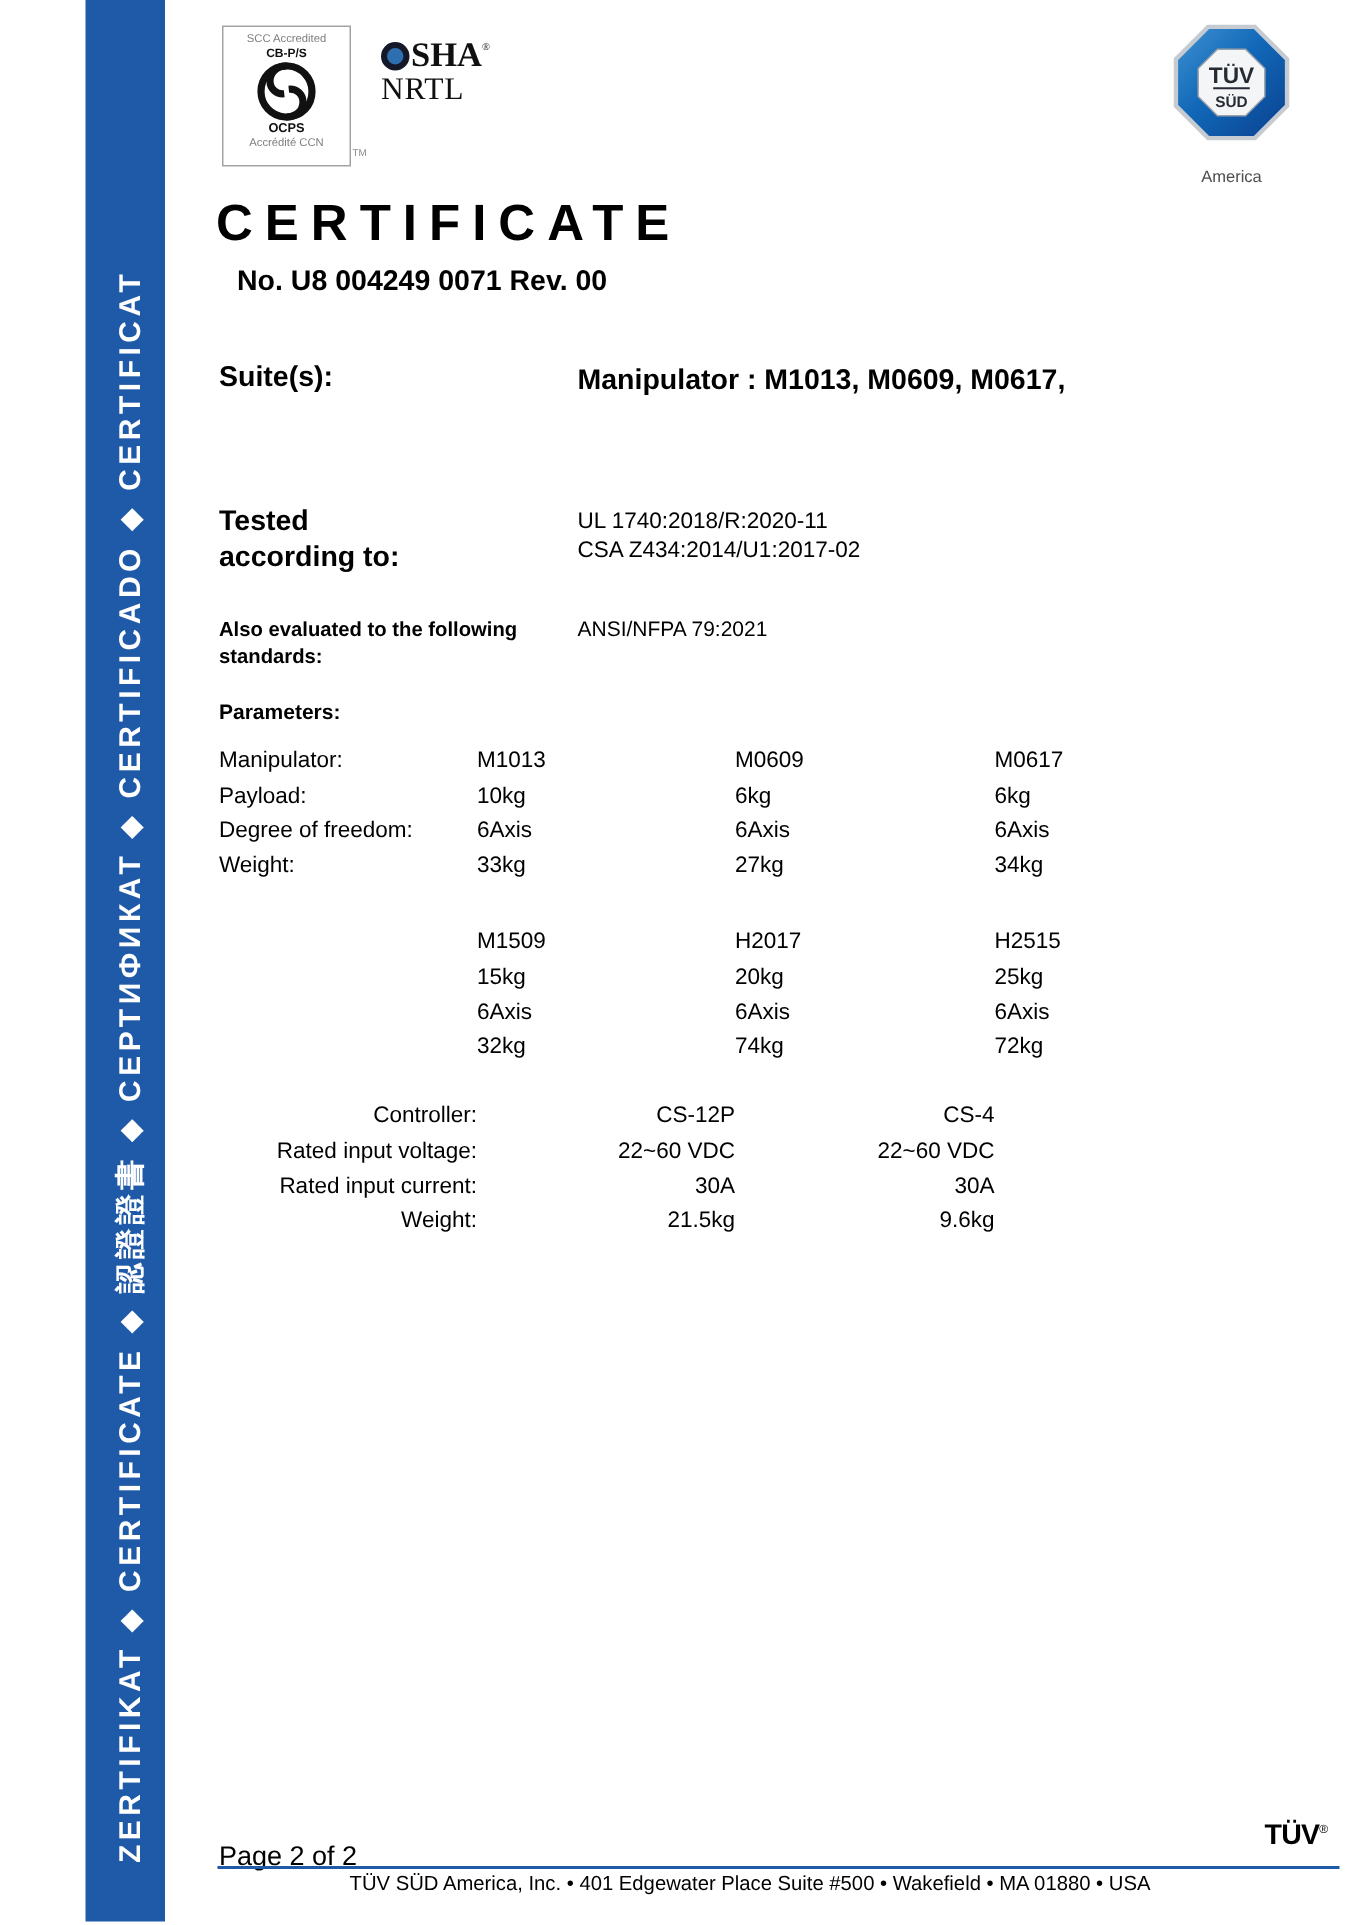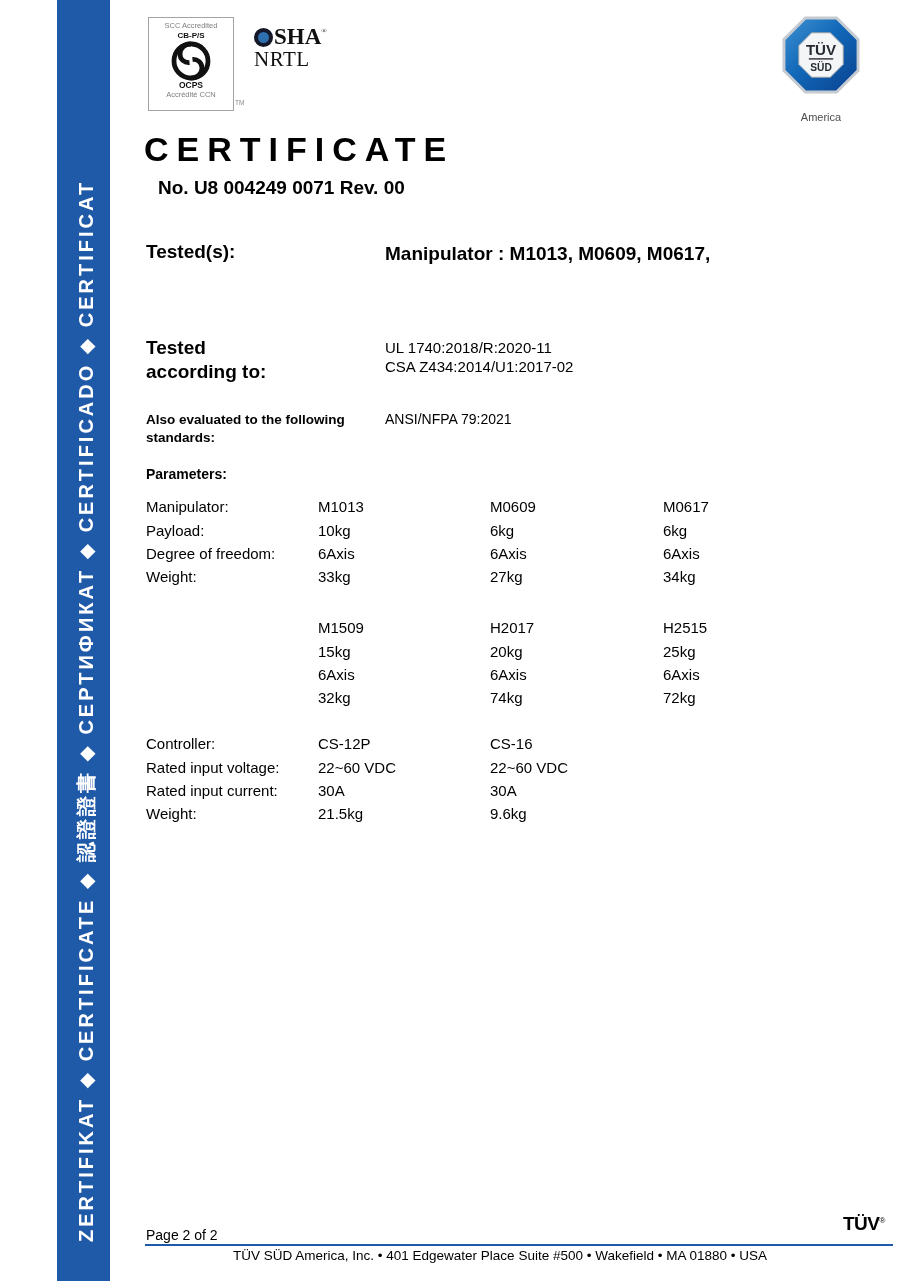--- a/index.html
+++ b/index.html
@@ -44,24 +44,24 @@
   
   .tested-label{position:absolute;left:146px;top:336px;font-size:19px;font-weight:bold;line-height:24px;}
   .tested-value{position:absolute;left:385px;top:339px;font-size:15px;line-height:18.5px;}
   .also-label{position:absolute;left:146px;top:411px;font-size:13.5px;font-weight:bold;line-height:18px;}
   .also-value{position:absolute;left:385px;top:411px;font-size:14px;}
   
   .params-heading{position:absolute;left:146px;top:466px;font-size:14px;font-weight:bold;}
   .ptable{position:absolute;display:grid;grid-auto-rows:23.4px;font-size:15px;align-items:center;}
   .g1{left:146px;top:495px;grid-template-columns:172px 172px 173px 180px;}
   .g2{left:318px;top:616px;grid-template-columns:172px 173px 180px;}
-  .g3{left:146px;top:732px;grid-template-columns:172px 172px 173px;}
+  .g3{left:146px;top:732px;grid-template-columns:172px 172px 173px;text-align:right;}
   .ptable div{white-space:nowrap;}
   
-  .footer-page{position:absolute;left:146px;top:1227px;font-size:14px;}
+  .footer-page{position:absolute;left:146px;top:1227px;font-size:18px;}
   .footer-rule{position:absolute;left:145px;top:1244px;width:748px;height:2px;background:#1f5aa8;}
   .footer-address{position:absolute;left:100px;top:1248px;width:800px;text-align:center;font-size:13.5px;}
   .footer-tuv{position:absolute;left:843px;top:1213px;font-size:19px;font-weight:bold;letter-spacing:-0.5px;}
   .footer-tuv sup{font-size:8px;font-weight:normal;}
 </style>
 </head>
 <body>
 
 <div class="side-band">
   <div class="side-band-text">ZERTIFIKAT ◆ CERTIFICATE ◆ 認證證書 ◆ СЕРТИФИКАТ ◆ CERTIFICADO ◆ CERTIFICAT</div>
@@ -104,21 +104,21 @@
     <text x="40" y="40.5" text-anchor="middle" font-family="Liberation Sans, sans-serif" font-size="15.5" font-weight="bold" fill="#262b33">TÜV</text>
     <line x1="27.5" y1="44" x2="52.5" y2="44" stroke="#262b33" stroke-width="1.4"></line>
     <text x="40" y="56.5" text-anchor="middle" font-family="Liberation Sans, sans-serif" font-size="10.5" font-weight="bold" fill="#262b33">SÜD</text>
   </svg>
   <div class="tuv-region">America</div>
 </div>
 
 <div class="doc-title">CERTIFICATE</div>
 <div class="cert-no">No. U8 004249 0071 Rev. 00</div>
 
-<div class="models-label">Tested(s):</div>
+<div class="models-label">Suite(s):</div>
 <div class="models-value">
   <div>Manipulator : M1013, M0609, M0617,</div>
 </div>
 
 <div class="tested-label">
   <div>Tested</div>
   <div>according to:</div>
 </div>
 <div class="tested-value">
   <div>UL 1740:2018/R:2020-11</div>
@@ -163,21 +163,21 @@
   <div>6Axis</div>
   <div>6Axis</div>
   <div>32kg</div>
   <div>74kg</div>
   <div>72kg</div>
 </div>
 
 <div class="ptable g3">
   <div>Controller:</div>
   <div>CS-12P</div>
-  <div>CS-16</div>
+  <div>CS-4</div>
   <div>Rated input voltage:</div>
   <div>22~60 VDC</div>
   <div>22~60 VDC</div>
   <div>Rated input current:</div>
   <div>30A</div>
   <div>30A</div>
   <div>Weight:</div>
   <div>21.5kg</div>
   <div>9.6kg</div>
 </div>

